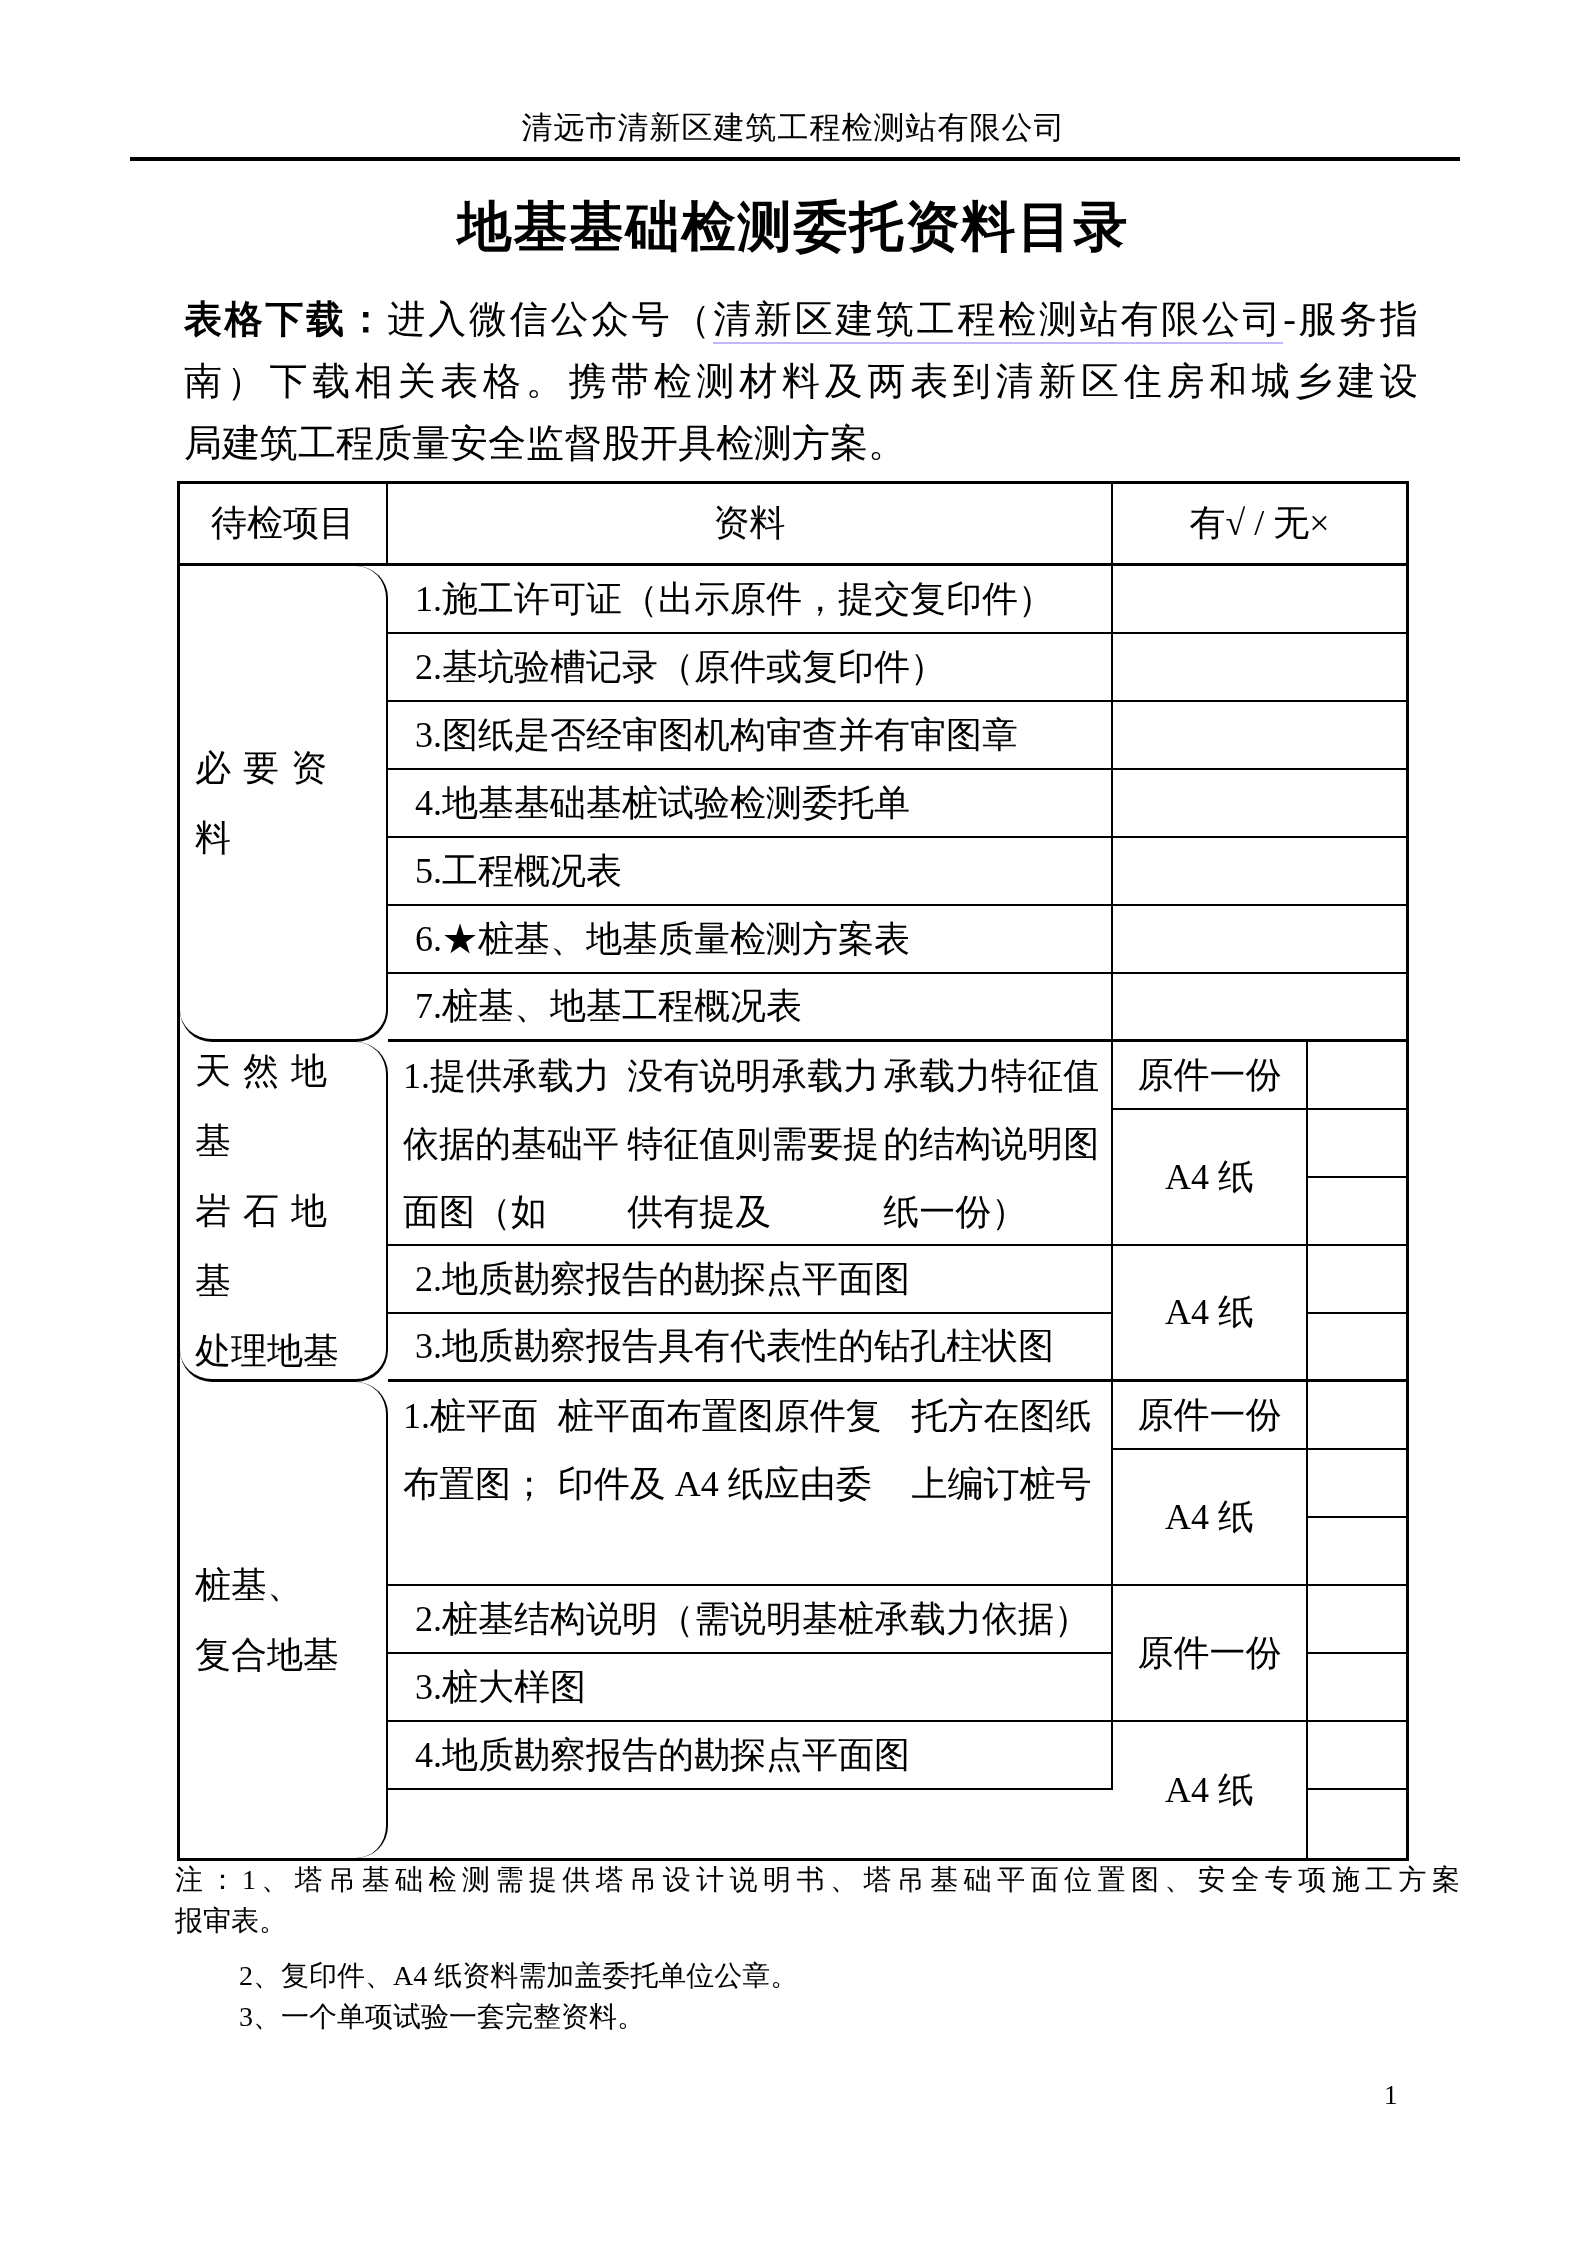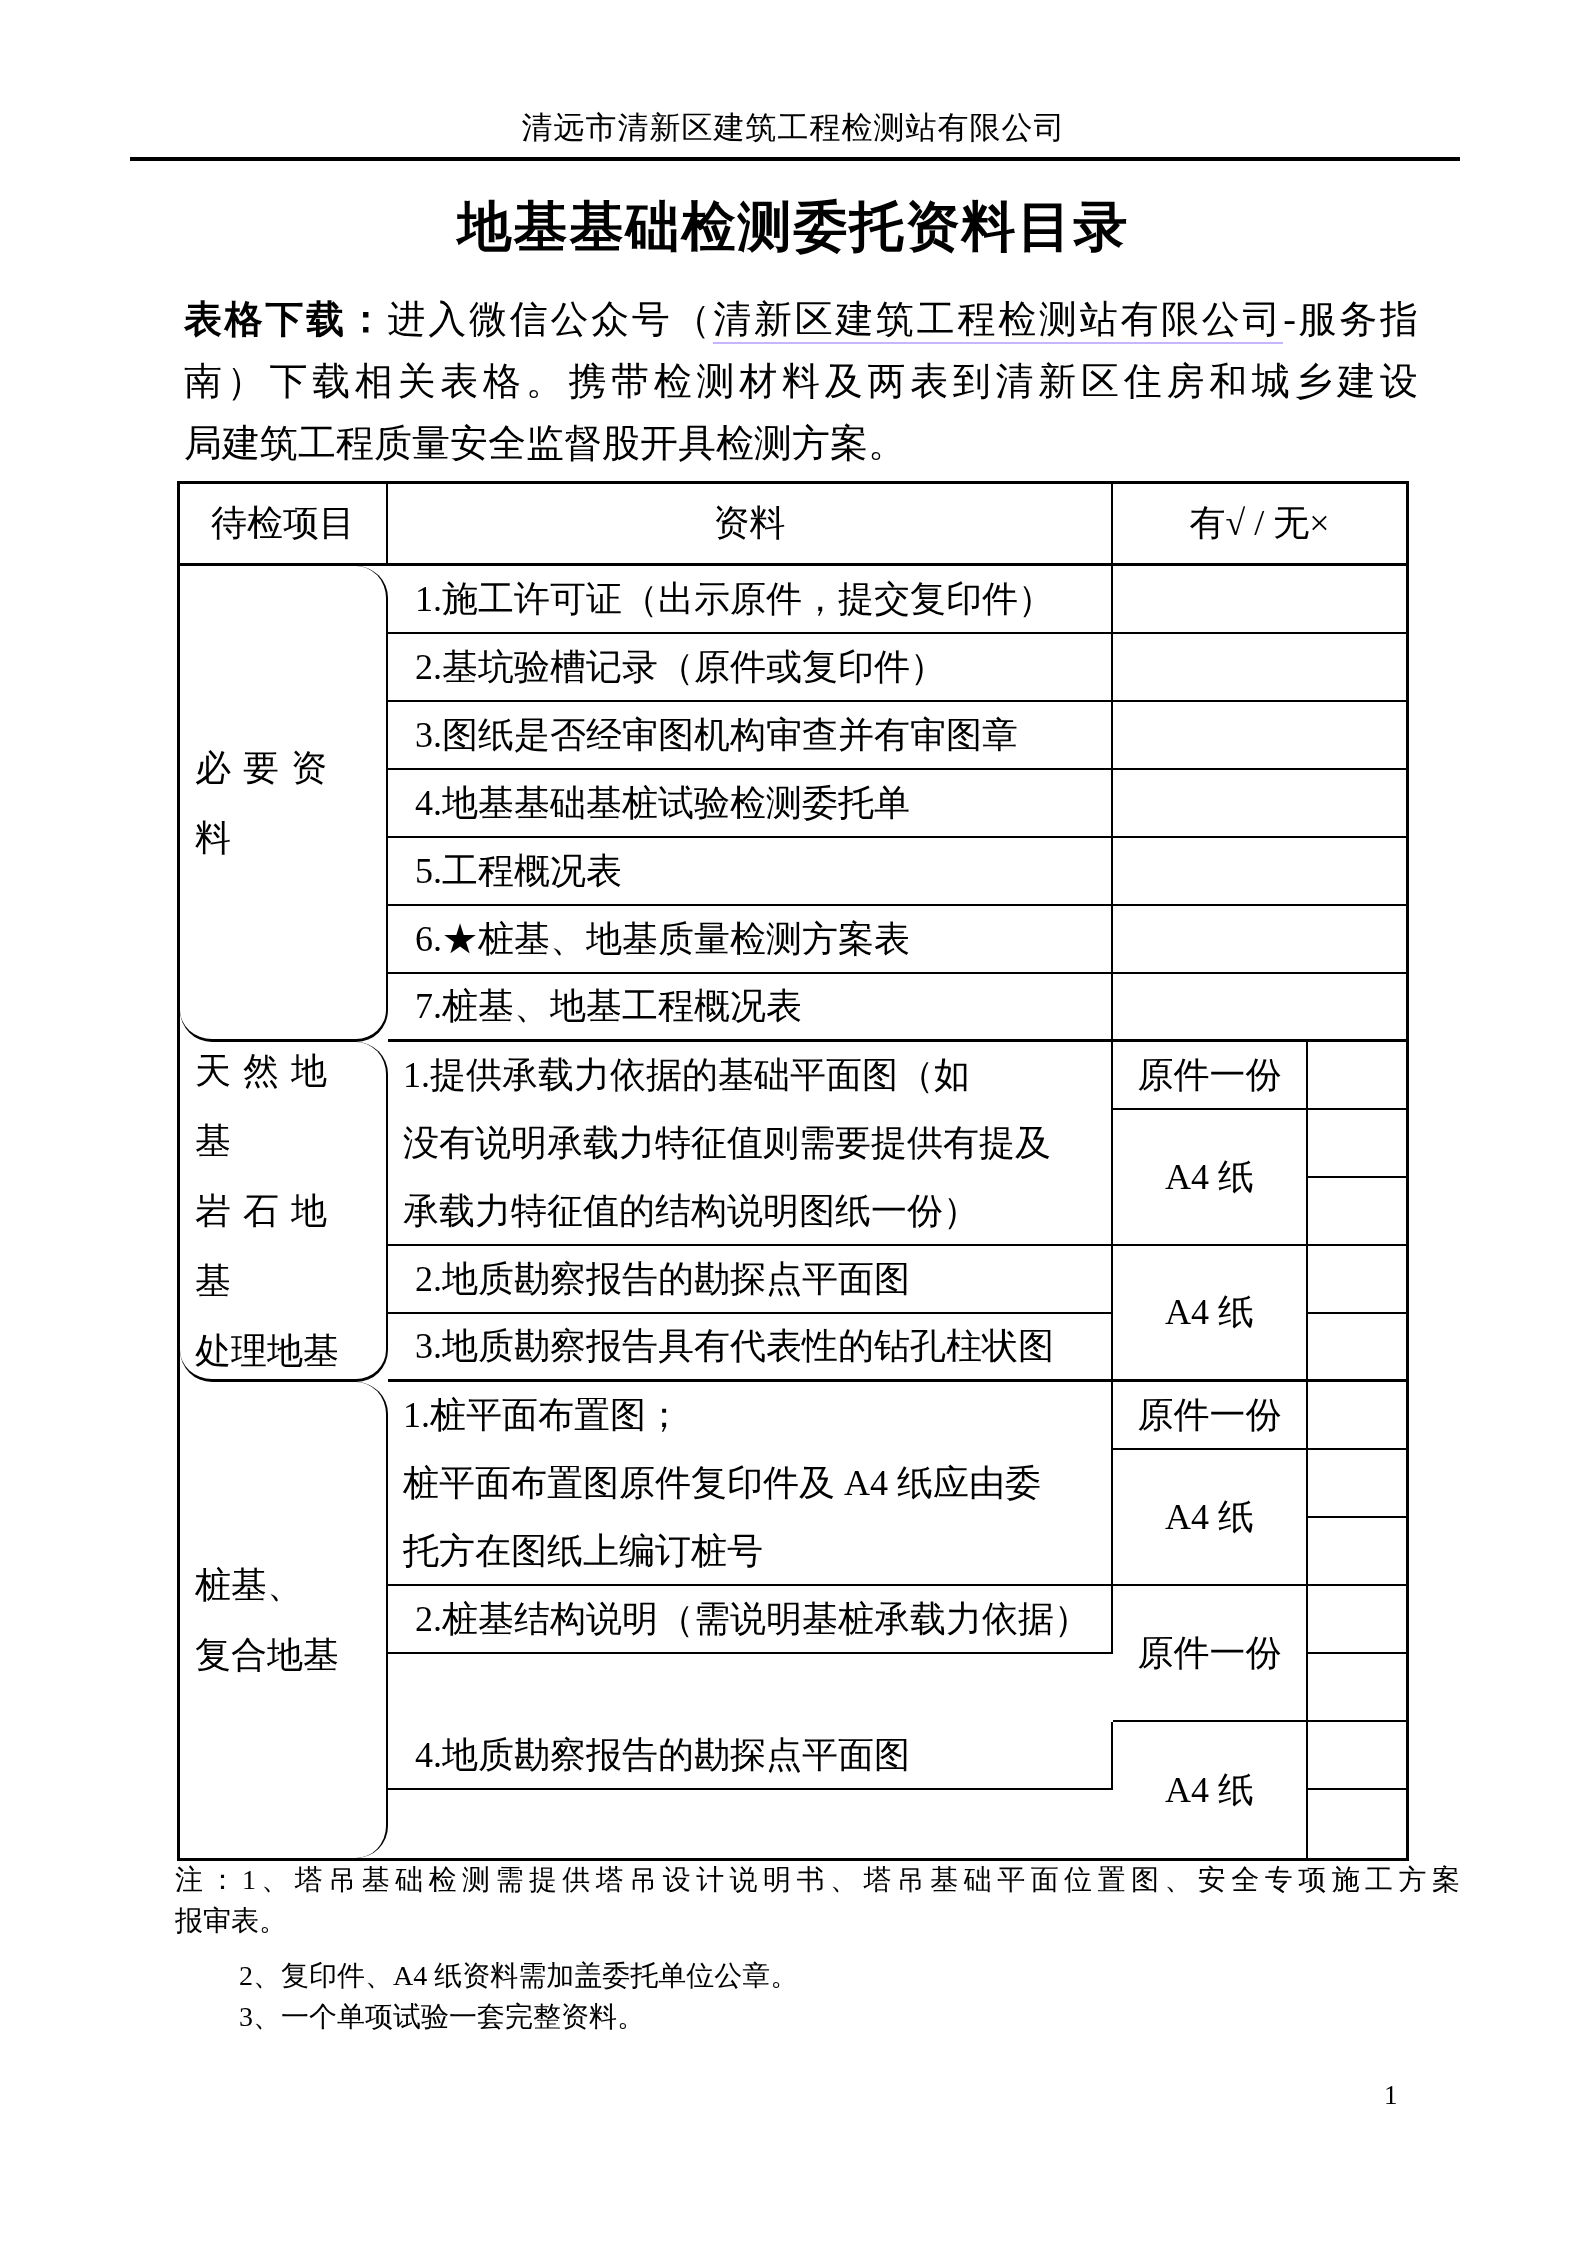--- a/index.html
+++ b/index.html
@@ -28,21 +28,21 @@
     grid-template-columns:208px 725px 195px 98px;
     grid-template-rows:82px repeat(19, 68px);
     border:3px solid #000; background:#fff;
   }
   .c {
     box-sizing:border-box; border-right:2px solid #000; border-bottom:2px solid #000;
     display:flex; align-items:center; font-size:36px;
   }
   .cl { padding-left:27px; }
   .cc { justify-content:center; }
-  .mult { flex-direction:column; justify-content:center; align-items:flex-start; line-height:68px; padding-left:15px; }
+  .mult { flex-direction:row; justify-content:center; align-items:flex-start; line-height:68px; padding-left:15px; }
   .proj { flex-direction:column; justify-content:center; align-items:flex-start; line-height:70px; padding-left:15px;border-radius:32px; }
   .sp { letter-spacing:12px; }
   .sb { border-bottom-width:3px; }
   .nr { border-right:none; }
   .nb { border-bottom:none; }
 
   .notes { position:absolute; left:175px; top:1859px; width:1285px; font-size:28px; line-height:41px; }
   .notes .ind { padding-left:64px; }
   .notes .gap { margin-top:14px; }
   .pagenum { position:absolute; left:1384px; top:2080px; font-size:27px; }
@@ -110,20 +110,21 @@
     <div class="c proj nb" style="grid-area:14/1/21/2">
       <div>桩基、</div>
       <div>复合地基</div>
     </div>
     <div class="c mult" style="grid-area:14/2/17/3">
       <div>1.桩平面布置图；</div>
       <div>桩平面布置图原件复印件及 A4 纸应由委</div>
       <div>托方在图纸上编订桩号</div>
     </div>
     <div class="c cl" style="grid-area:17/2/18/3">2.桩基结构说明（需说明基桩承载力依据）</div>
+    <div class="c cl" style="grid-area:18/2/19/3">3.桩大样图</div>
     <div class="c cl" style="grid-area:19/2/20/3">4.地质勘察报告的勘探点平面图</div>
     <div class="c cc" style="grid-area:14/3/15/4">原件一份</div>
     <div class="c cc" style="grid-area:15/3/17/4">A4 纸</div>
     <div class="c cc" style="grid-area:17/3/19/4">原件一份</div>
     <div class="c cc nb" style="grid-area:19/3/21/4">A4 纸</div>
     <div class="c nr" style="grid-area:14/4/15/5"></div>
     <div class="c nr" style="grid-area:15/4/16/5"></div>
     <div class="c nr" style="grid-area:16/4/17/5"></div>
     <div class="c nr" style="grid-area:17/4/18/5"></div>
     <div class="c nr" style="grid-area:18/4/19/5"></div>

